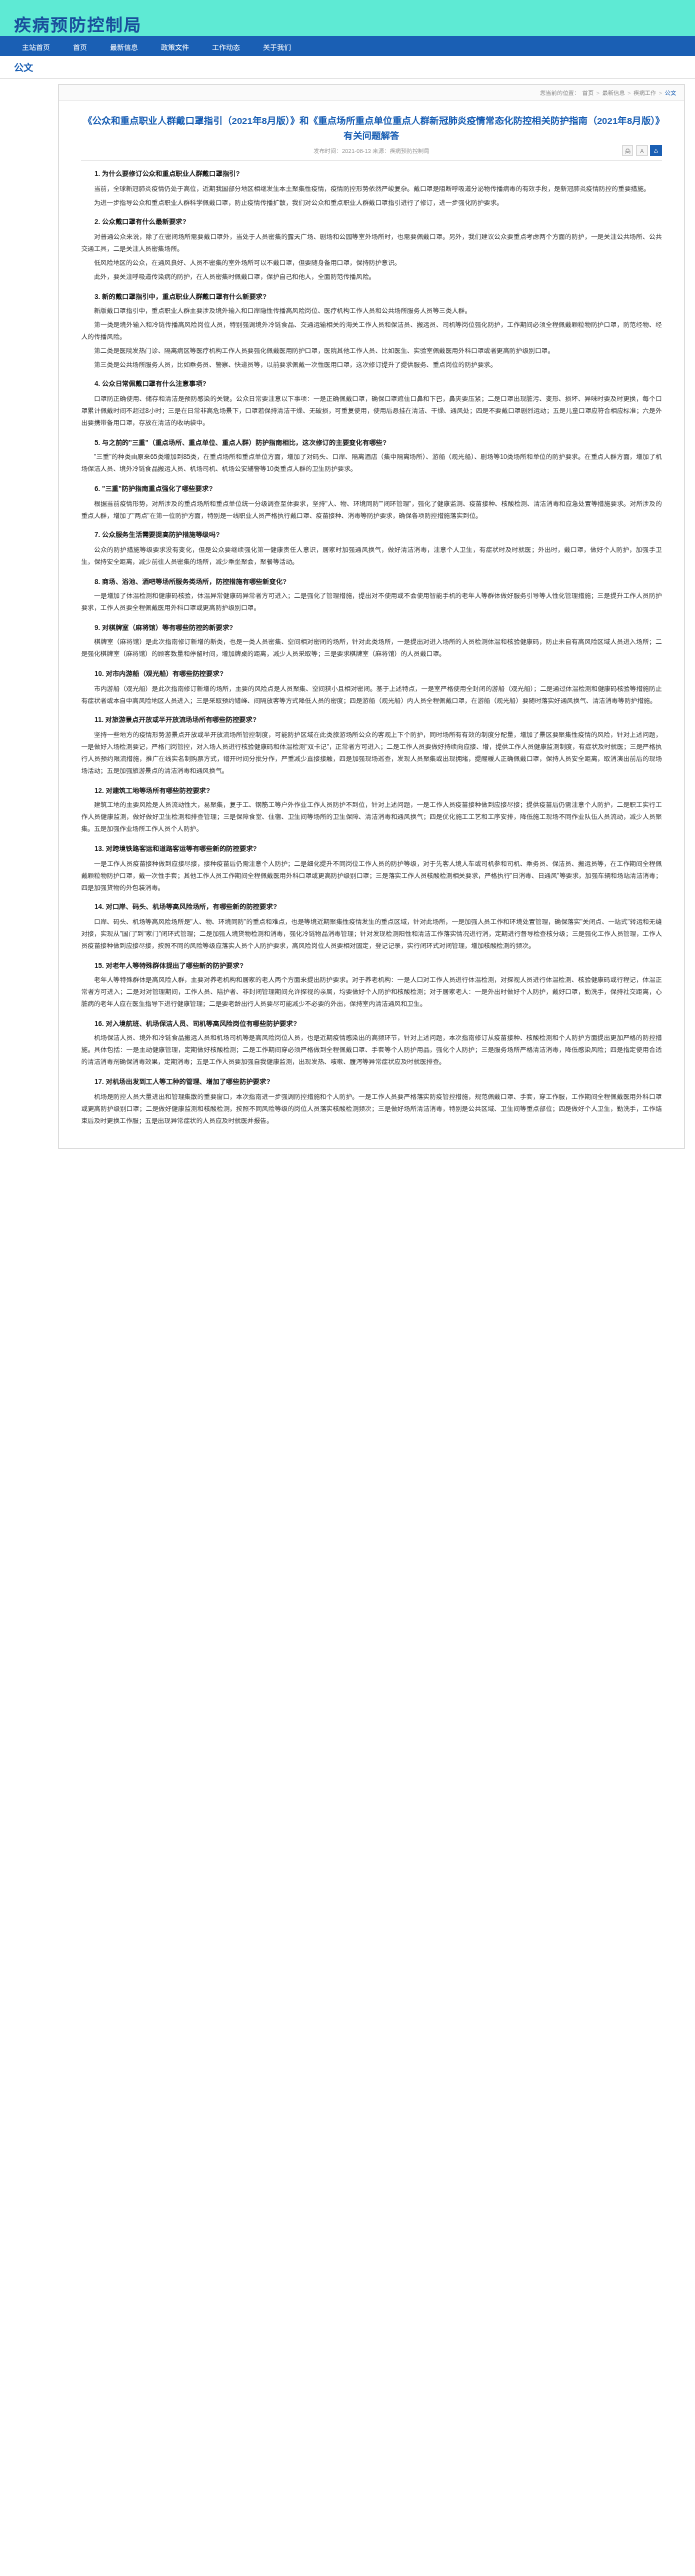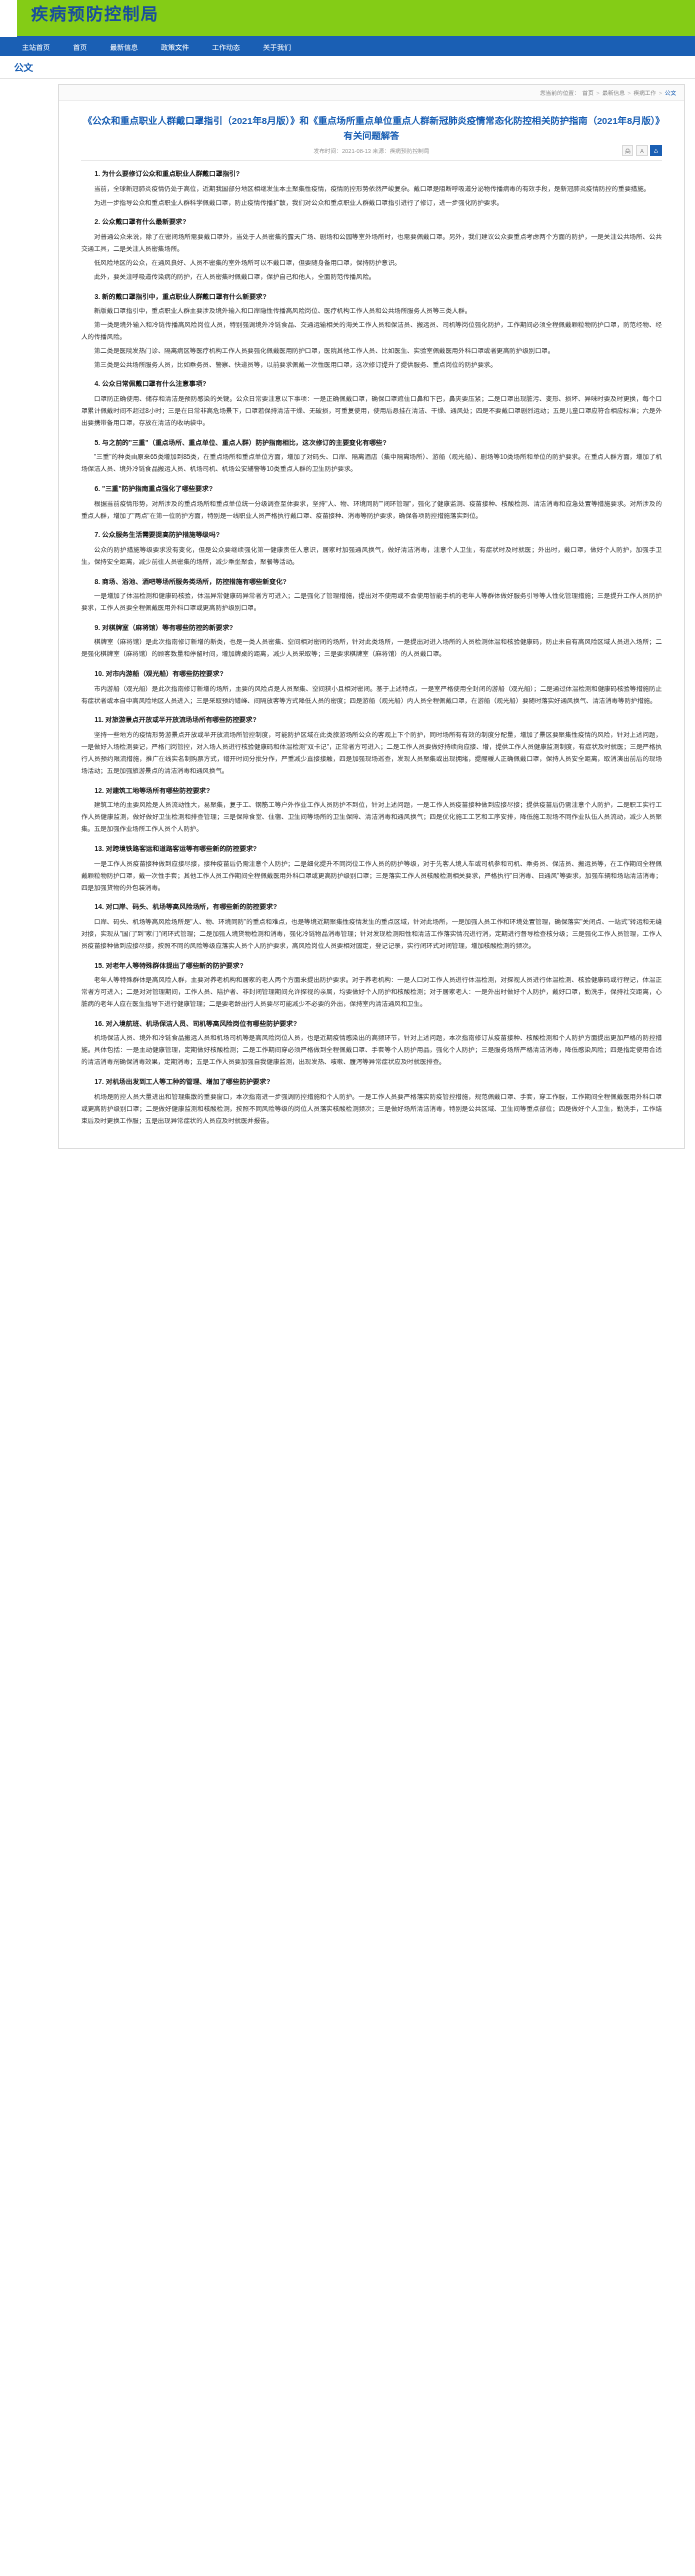--- a/index.html
+++ b/index.html
@@ -7,26 +7,25 @@
     padding: 0;
     background: #ffffff;
     font-family: "Liberation Sans", "DejaVu Sans", sans-serif;
   }
   body {
     width: 695px;
   }
   
   .site-header {
     height: 36px;
-    background: #84cc16;
-    display: flex;
-    align-items: flex-start;
+    background: #5eead4;
+    display: flex;
+    align-items: flex-end;
     padding-left: 14px;
     border-bottom: 1.9px solid #1a5fb4;
-    margin-left: 17px;
   }
   .site-logo {
     font-size: 17px;
     font-weight: bold;
     color: #1a4f9c;
     letter-spacing: 1.3px;
   }
   .nav-bar {
     height: 19px;
     background: #1a5fb4;

